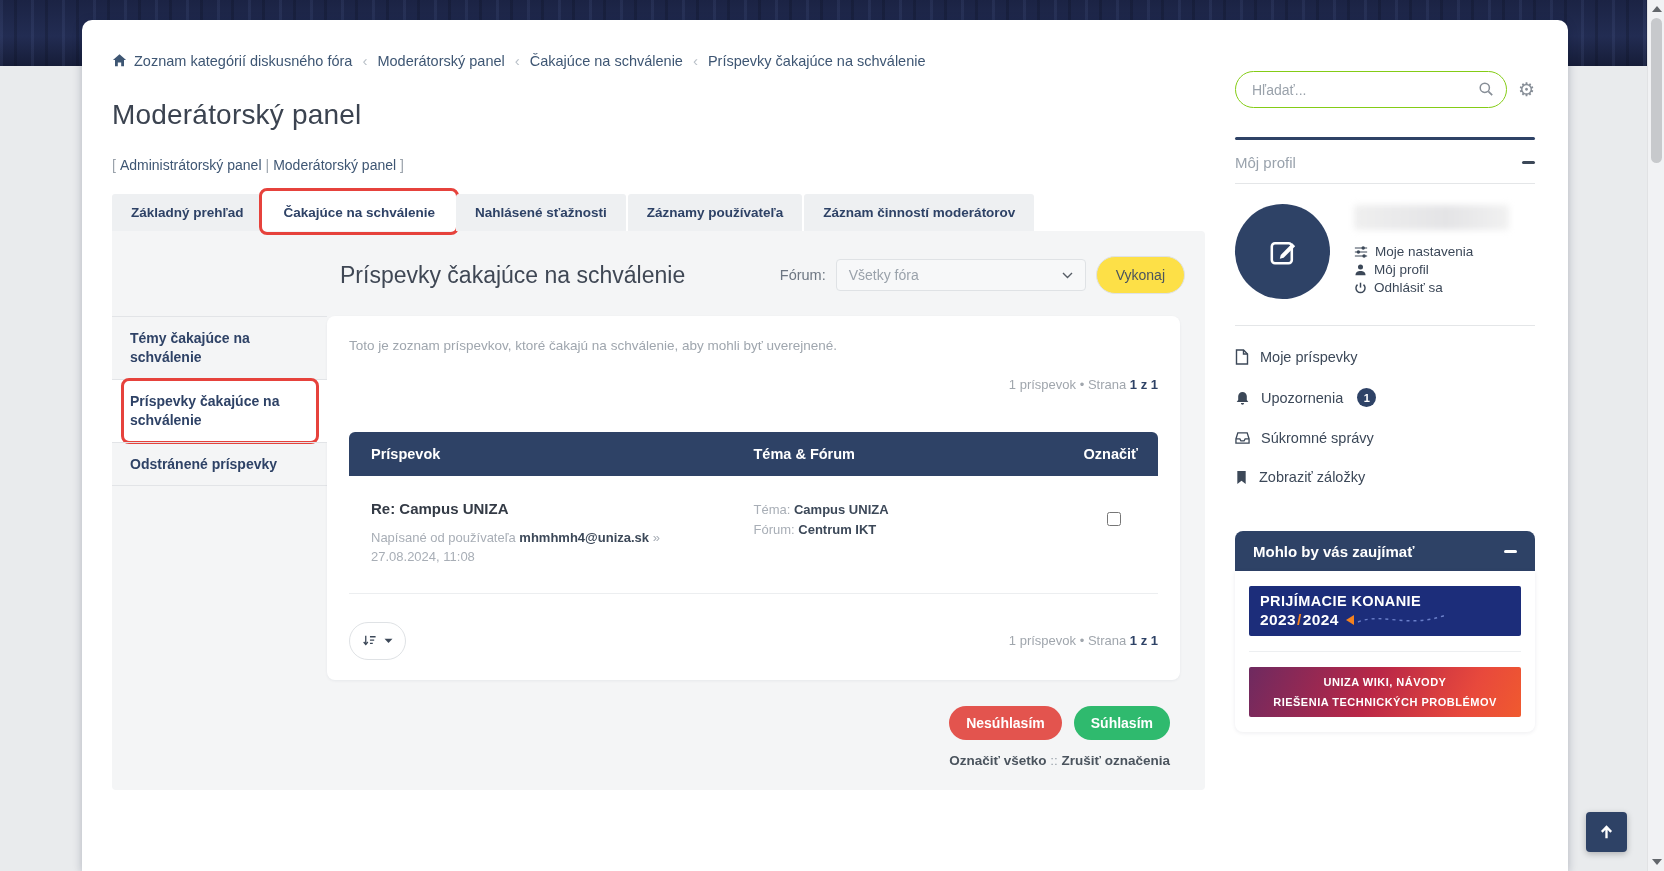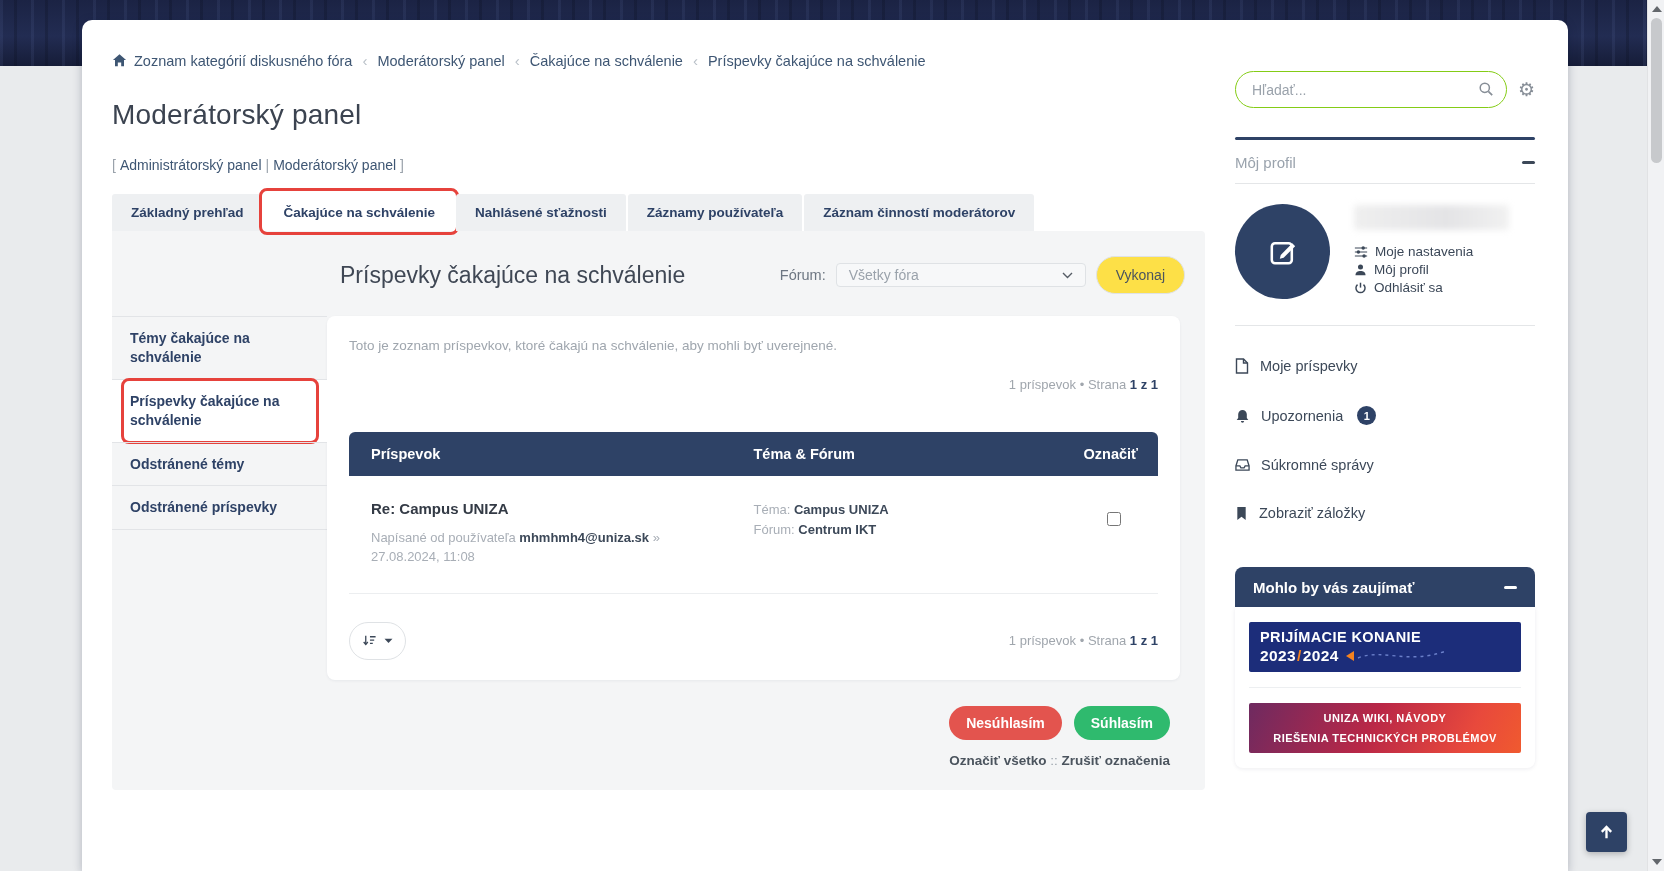--- a/index.html
+++ b/index.html
@@ -44,21 +44,21 @@
          border-radius:3px 3px 0 0; cursor:pointer; white-space:nowrap; position:relative; }
   .tab.active { background:#fff; }
   .tab.active::after { content:""; position:absolute; inset:-6px -5px -4px -5px; border:3.5px solid #e6423c; border-radius:8px; pointer-events:none; }
 
   
   .panel { background:#f4f5f6; border-radius:0 4px 4px 4px; padding-bottom:22px; }
   .panel-header { display:flex; align-items:center; padding:25px 20px 22px 0; }
   .panel-heading { margin-left:228px; font-size:23px; font-weight:500; color:#3f4754; }
   .panel-controls { margin-left:auto; display:flex; align-items:center; gap:10px; }
   .forum-label { font-size:14.5px; color:#6d7682; }
-  .forum-select { width:250px; height:24px; background:#f7f8f9; border:1px solid #dfe2e5; border-radius:4px;
+  .forum-select { width:250px; height:32px; background:#f7f8f9; border:1px solid #dfe2e5; border-radius:4px;
     display:flex; align-items:center; padding:0 12px; font-size:14px; color:#9aa2ab; cursor:pointer; }
   .forum-select .chev { margin-left:auto; display:inline-flex; }
   .btn-execute { height:38px; padding:0 19px; background:#fde047; border:1px solid #dfe2e5; border-radius:19px;
     font-size:14px; color:#4b545e; font-weight:500; cursor:pointer; font-family:inherit; }
 
   .panel-body { display:flex; }
 
   
   .subnav { width:215px; border-bottom:1px solid #e2e4e7; align-self:flex-start; }
   .subnav-item { padding:12px 20px 12px 18px; font-size:14px; font-weight:700; color:#2e4266; line-height:1.35;
@@ -115,21 +115,21 @@
   .minus-btn { margin-left:auto; width:13px; height:3px; background:#3c4858; border-radius:2px; cursor:pointer; }
   .thin-divider { margin-top:12px; border-top:1px solid #e4e6e8; }
 
   .profile-block { margin-top:20px; display:flex; }
   .avatar { width:95px; height:95px; border-radius:50%; background:#2e4266; display:flex; align-items:center; justify-content:center; cursor:pointer; flex:none; }
   .profile-right { margin-left:24px; padding-top:1px; }
   .blur-name { width:155px; height:25px; border-radius:3px; background:linear-gradient(90deg,#efefef,#e4e4e6 60%,#f1f1f1); filter:blur(3px); margin-bottom:14px; }
   .profile-link { display:flex; align-items:center; gap:7px; font-size:13.5px; color:#3c4858; cursor:pointer; margin:3px 0; text-decoration:none; }
 
   .side-links { margin-top:17px; }
-  .side-link { display:flex; align-items:center; gap:11px; font-size:14.5px; color:#3c4858; cursor:pointer; margin:32px 0; text-decoration:none; }
+  .side-link { display:flex; align-items:center; gap:11px; font-size:14.5px; color:#3c4858; cursor:pointer; margin:23px 0; text-decoration:none; }
   .notif-badge { margin-left:3px; width:19px; height:19px; border-radius:50%; background:#2e4266; color:#fff;
     font-size:11px; font-weight:700; display:inline-flex; align-items:center; justify-content:center; }
 
   .interest { margin-top:46px; }
   .interest-head { height:40px; background:#2e4266; border-radius:8px 8px 0 0; display:flex; align-items:center; padding:0 18px; }
   .interest-title { color:#fff; font-size:15px; font-weight:700; }
   .interest-head .minus-btn { background:#fff; }
   .interest-body { background:#fff; border-radius:0 0 8px 8px; padding:0 14px; box-shadow:0 1px 4px rgba(20,30,60,.08); }
   .banner-wrap { padding:15px 0; }
   .banner-wrap + .banner-wrap { border-top:1px solid #edeff1; }
@@ -214,21 +214,20 @@
               </span>
             </div>
             <button class="btn-execute">Vykonaj</button>
           </div>
         </div>
 
         <div class="panel-body">
           <div class="subnav">
             <div class="subnav-item">Témy čakajúce na schválenie</div>
             <div class="subnav-item active">Príspevky čakajúce na schválenie</div>
-            <div class="subnav-item">Odstránené témy</div>
             <div class="subnav-item">Odstránené príspevky</div>
           </div>
 
           <div class="content-card">
             <div class="mcp-desc">Toto je zoznam príspevkov, ktoré čakajú na schválenie, aby mohli byť uverejnené.</div>
 
             <div class="pagination">
               <span>1 príspevok</span>
               <span>•</span>
               <span>Strana</span>

